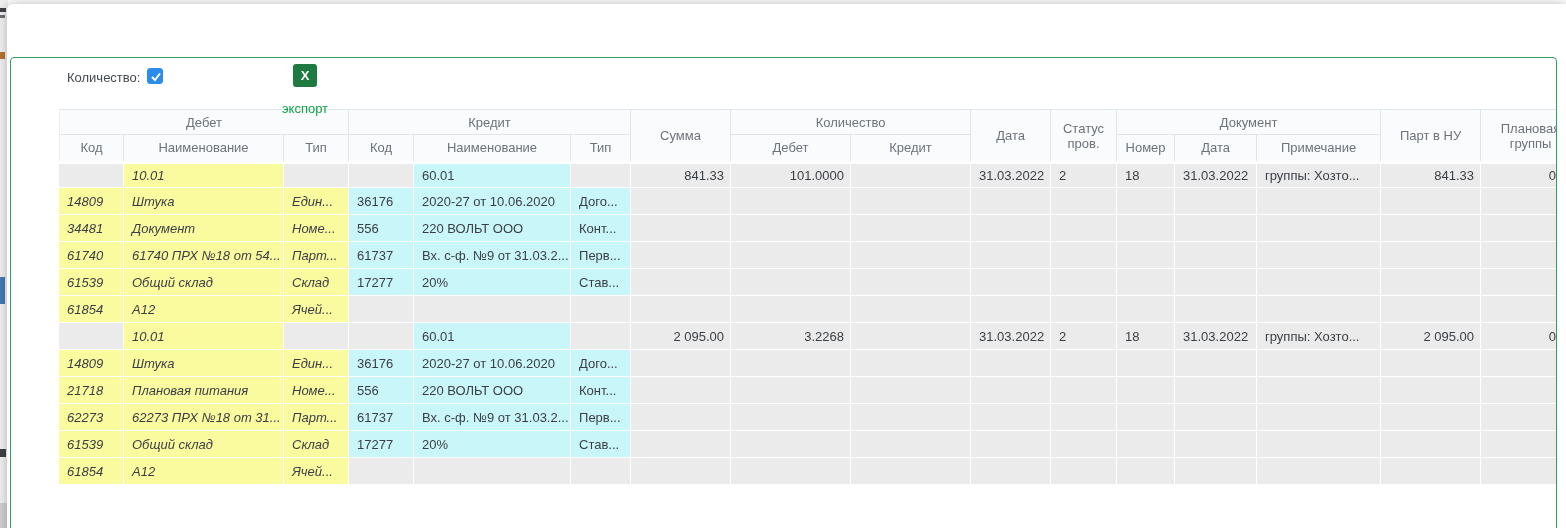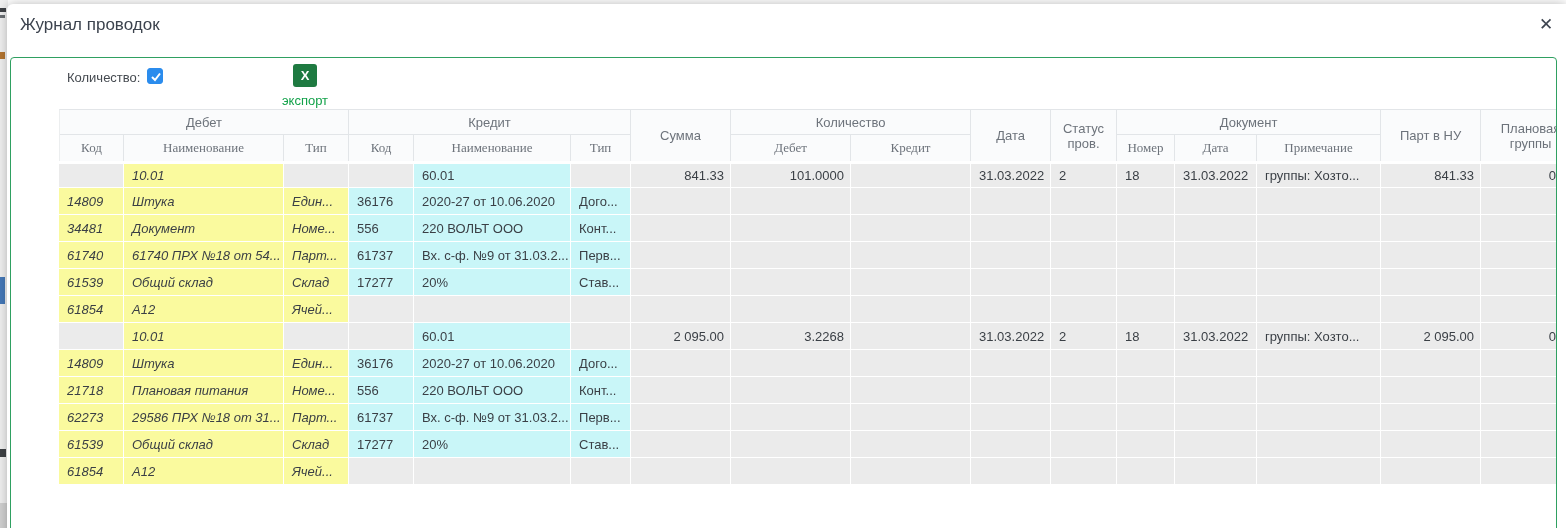--- a/index.html
+++ b/index.html
@@ -31,32 +31,32 @@
   
   .toolbar{position:relative; height:51px;}
   .qty-label{position:absolute; left:56px; top:12px; font-size:13px; color:#454a50;}
   .checkbox{position:absolute; left:136px; top:10px; width:16px; height:16px; border-radius:3px;
             border:1px solid var(--checkbox-blue); background:#fff; cursor:pointer;}
   .checkbox.checked{background:var(--checkbox-blue);}
   .checkbox svg{position:absolute; left:1px; top:2px;}
   .export-btn{position:absolute; left:262px; top:6px; width:64px; text-align:center; cursor:pointer;}
   .excel-icon{display:inline-block; width:24px; height:23px; border-radius:3px; background:var(--excel-green);
               color:#fff; font-weight:bold; font-size:13px; line-height:23px; text-align:center;}
-  .export-label{display:block; margin-top:6px; font-size:13px; color:var(--export-green);}
+  .export-label{display:block; margin-top:14px; font-size:13px; color:var(--export-green);}
 
   
   table{border-collapse:separate; border-spacing:0; table-layout:fixed; width:1547px; font-size:13px; color:var(--text-dark);padding-left:48px;}
   thead th{background:var(--hdr-bg); color:var(--header-text); font-weight:normal; text-align:center;
            border-top:1px solid var(--hdr-border); border-right:1px solid var(--hdr-border);
            white-space:normal; line-height:15px; padding:2px 3px;}
   thead th:first-child{border-left:1px solid #eceeef;}
   thead tr.gr1 th{height:25px;}
   thead tr.gr2 th{height:27px; border-top:1px solid var(--hdr-border);}
   thead th.rs{vertical-align:middle;}
-  thead tr.gr2 th{border-top:none; box-shadow:inset 0 1px 0 var(--hdr-border);font-family:Liberation Serif, serif;}
+  thead tr.gr2 th{border-top:none; box-shadow:inset 0 1px 0 var(--hdr-border);}
   thead tr.gr1 th.rs{box-shadow:none;}
   tbody td{background:var(--row-gray); height:27px; border-bottom:1px solid #fff; border-right:1px solid #fff;
            padding:0 8px; white-space:nowrap; overflow:hidden; vertical-align:middle;}
   tbody tr:first-child td{border-top:3px solid #fff;}
   td.y{background:var(--hl-yellow);font-style:italic;}
   td.c{background:var(--hl-cyan);}
   td.num{text-align:right; padding-right:6px;}
 </style>
 </head>
 <body>
@@ -64,24 +64,20 @@
 <div class="page-underlay">
   <div class="frag" style="top:8px;width:6px;height:4px;background:#3f4246;"></div>
   <div class="frag" style="top:15px;width:5px;height:3px;background:#6b6f73;"></div>
   <div class="frag" style="top:52px;width:5px;height:7px;background:#b57631;"></div>
   <div class="frag" style="top:277px;width:5px;height:27px;background:#4579b8;"></div>
   <div class="frag" style="top:449px;width:6px;height:8px;background:#3f4246;"></div>
   <div class="frag" style="top:503px;width:7px;height:25px;background:#d2d2d2;"></div>
 </div>
 
 <div class="modal">
-  <div class="modal-header">
-    <div class="modal-title">Журнал проводок</div>
-    <button class="close-btn">✕</button>
-  </div>
 
   <div class="panel">
     <div class="toolbar">
       <span class="qty-label">Количество:</span>
       <span class="checkbox checked" id="qty-cb">
         <svg width="14" height="12" viewBox="0 0 12 12">
           <polyline points="2,6 5,9 10,2.5" fill="none" stroke="#ffffff" stroke-width="2"></polyline>
         </svg>
       </span>
       <span class="export-btn">
@@ -303,21 +299,21 @@
             <td></td>
             <td></td>
             <td></td>
             <td></td>
             <td class="num"></td>
             <td class="num"></td>
             <td></td>
           </tr>
           <tr>
             <td class="y">62273</td>
-            <td class="y">29586 ПРХ №18 от 31...</td>
+            <td class="y">62273 ПРХ №18 от 31...</td>
             <td class="y">Парт...</td>
             <td class="c">61737</td>
             <td class="c">Вх. с-ф. №9 от 31.03.2...</td>
             <td class="c">Перв...</td>
             <td class="num"></td>
             <td class="num"></td>
             <td class="num"></td>
             <td class="num"></td>
             <td></td>
             <td></td>

